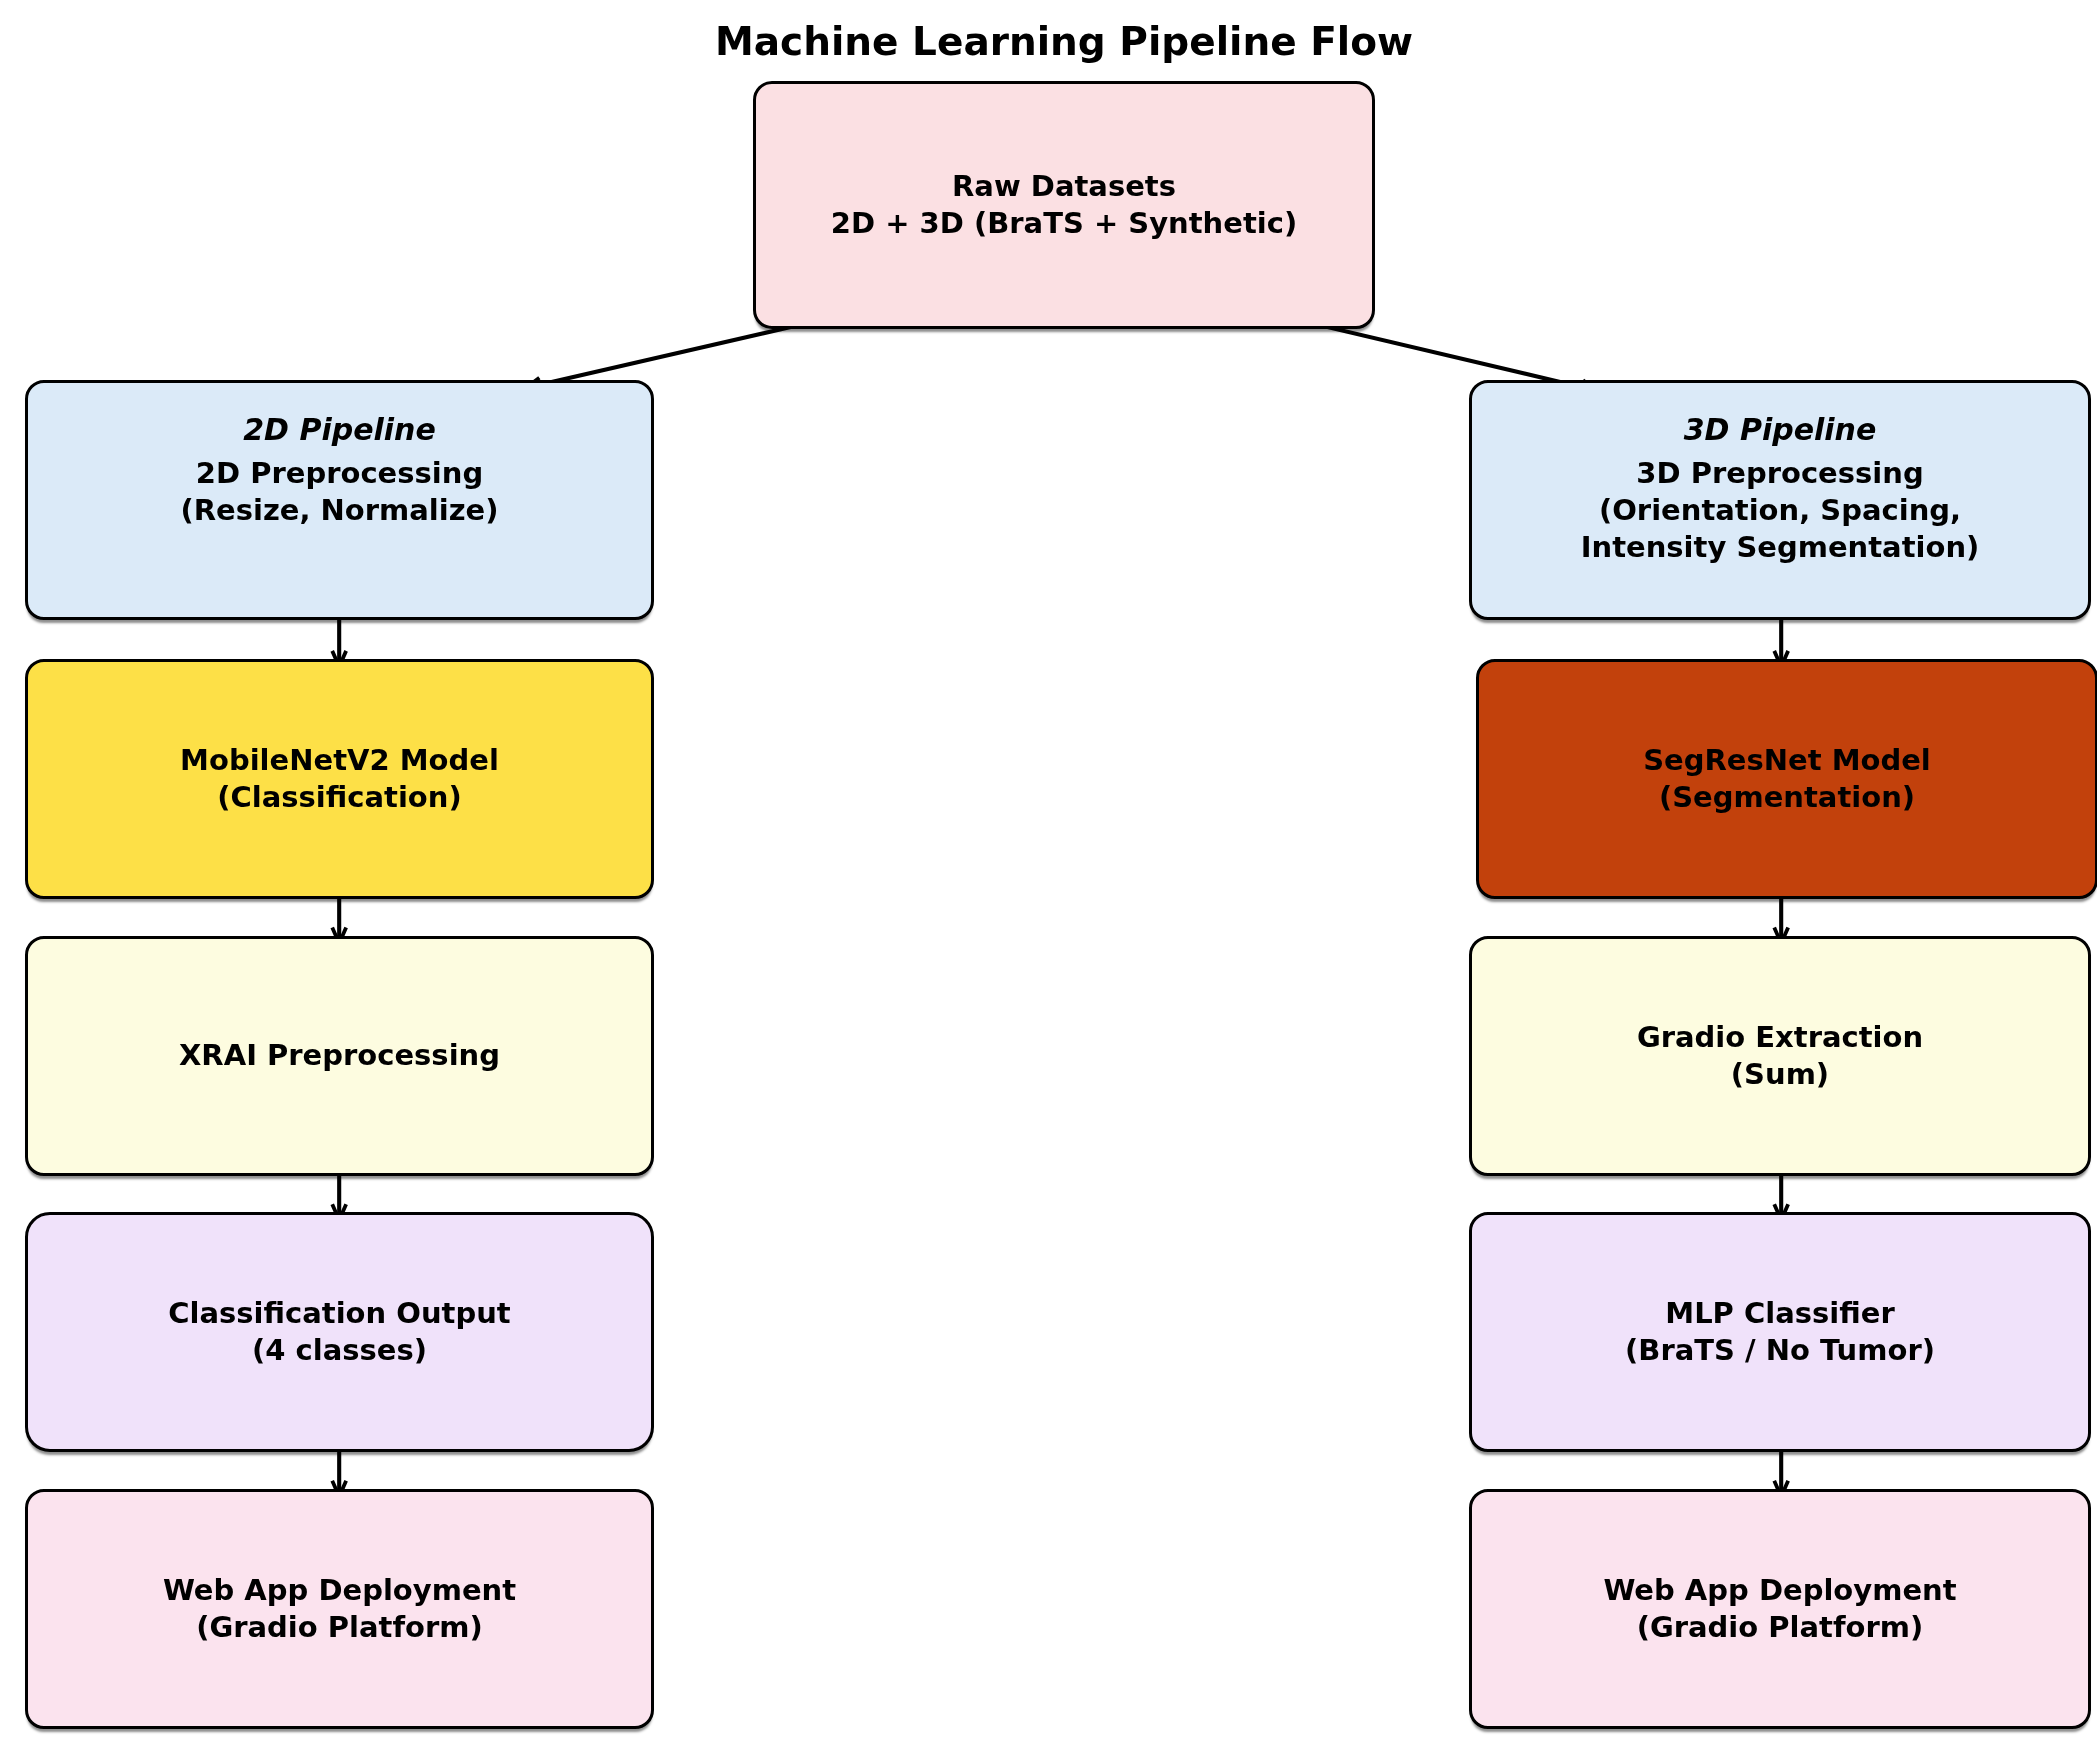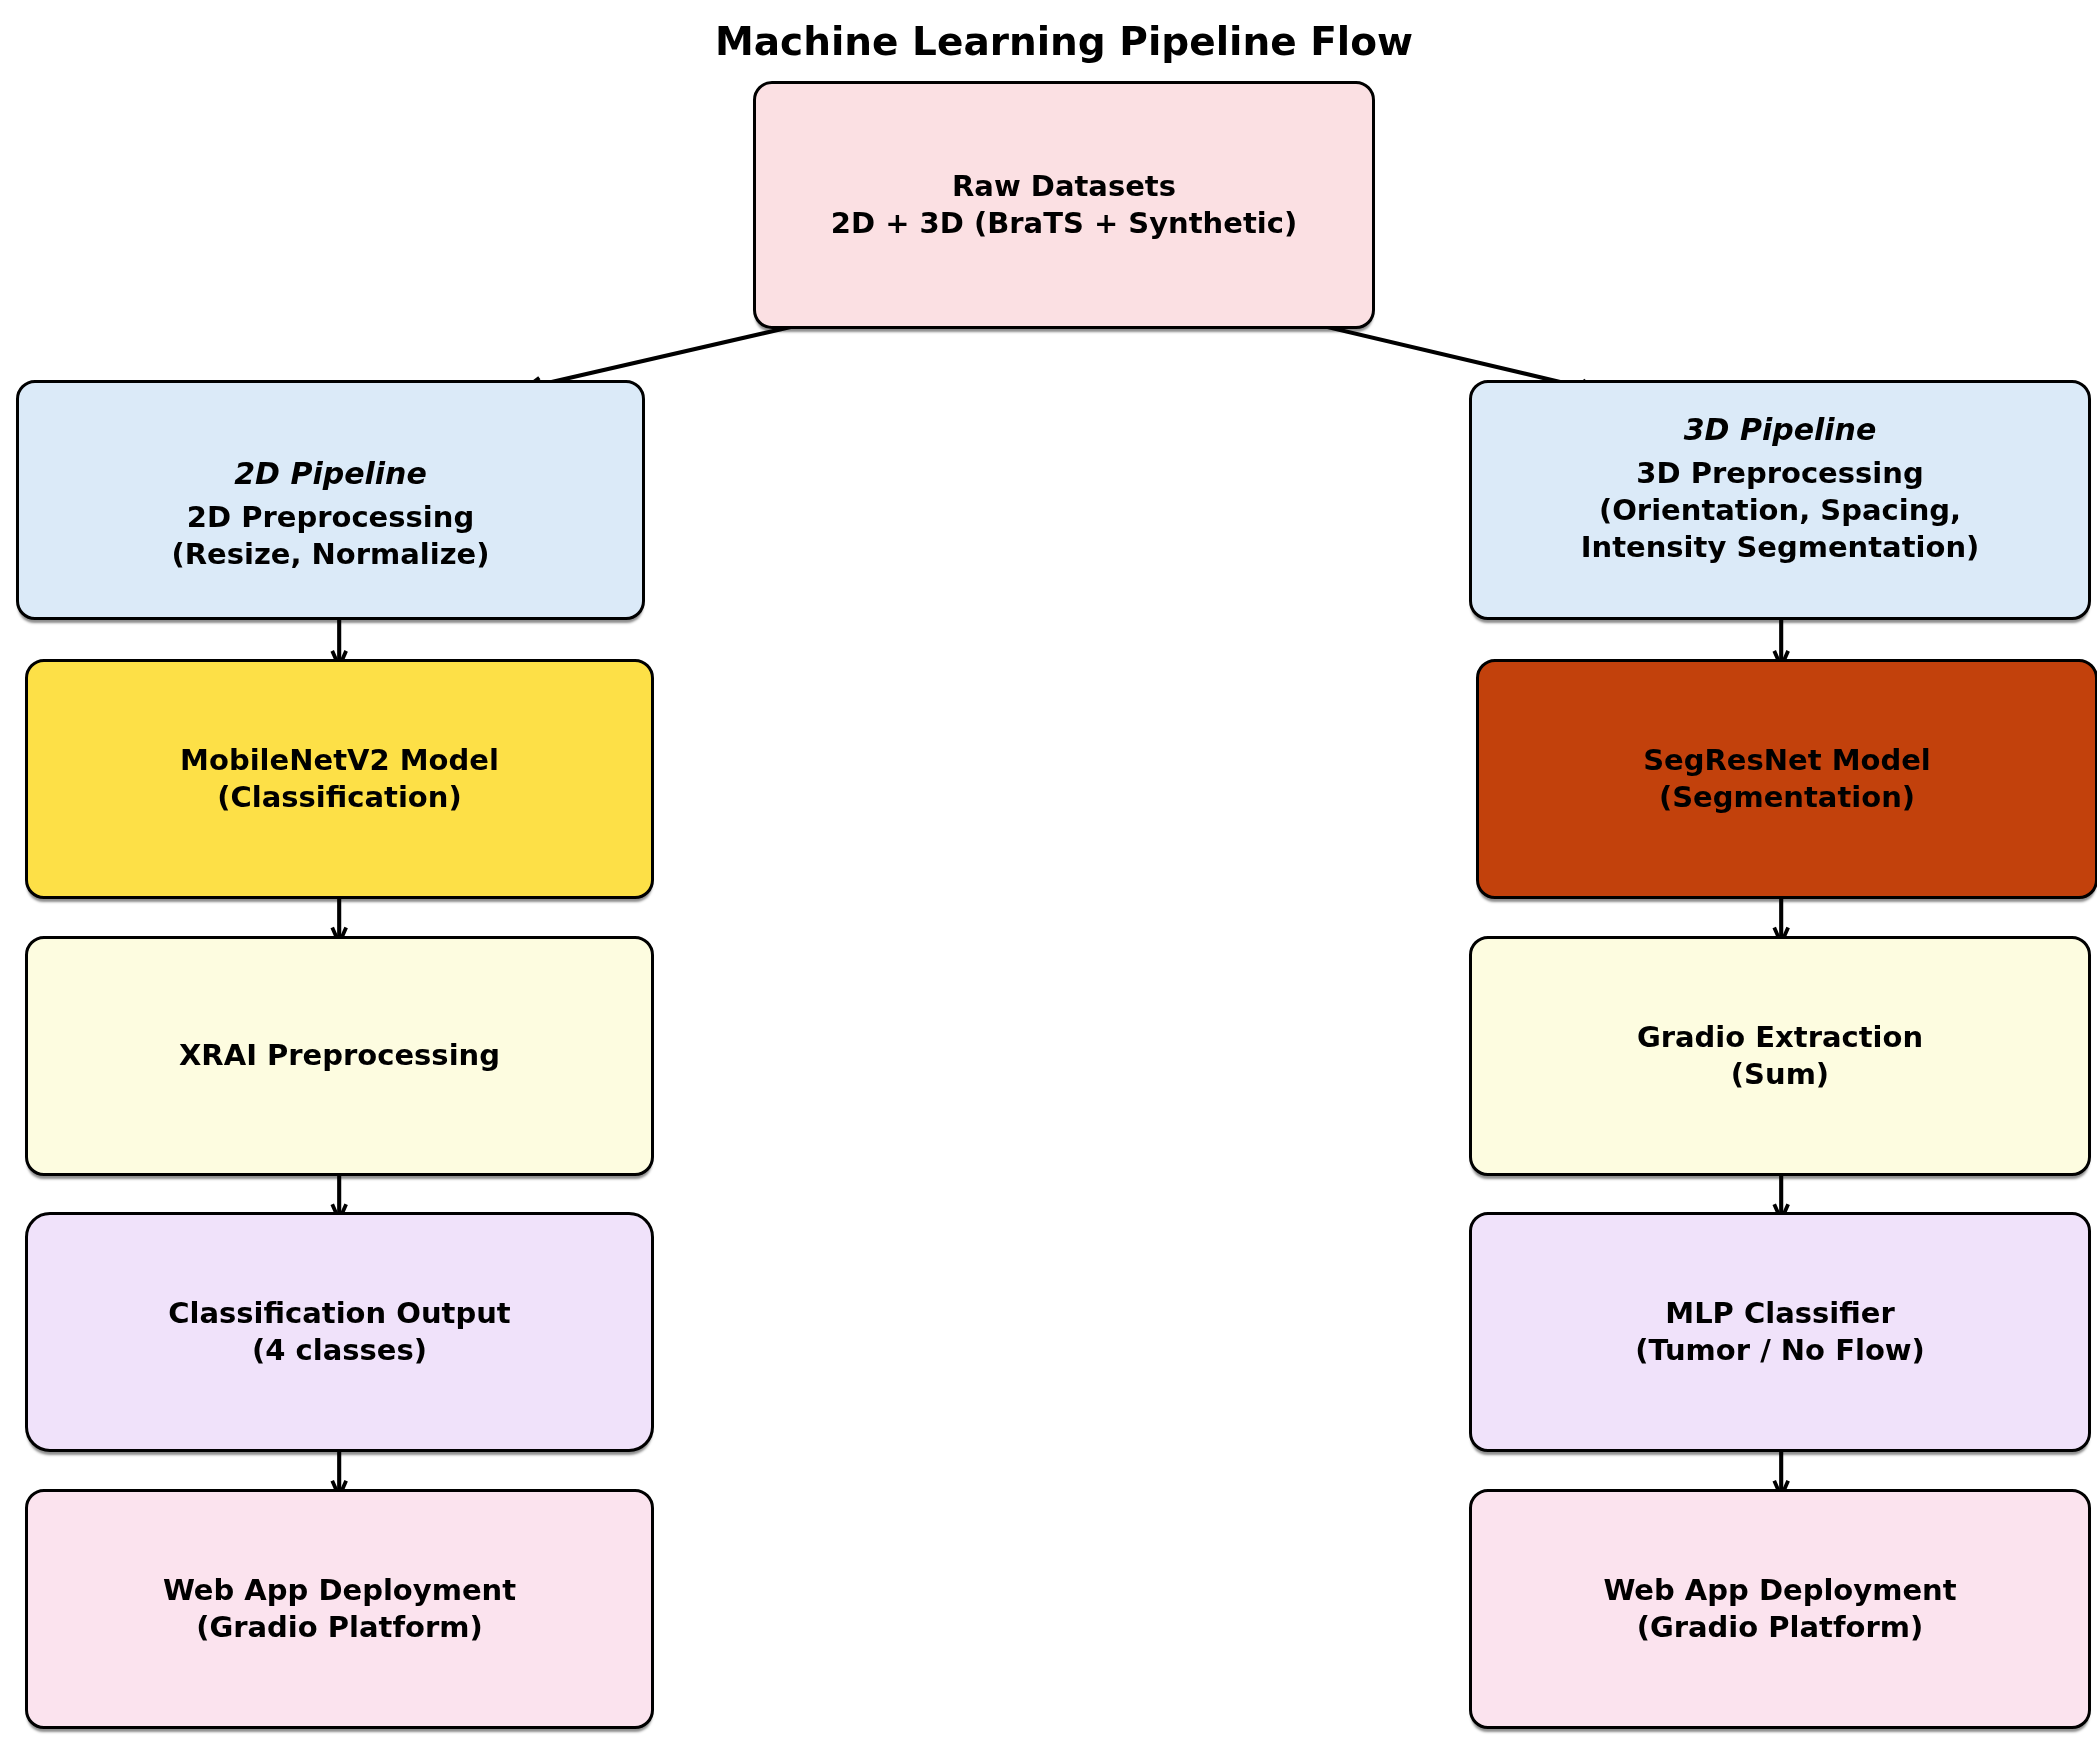--- a/index.html
+++ b/index.html
@@ -52,21 +52,21 @@
   }
   .pipeline-label {
     font-size: 30px;
     font-weight: bold;
     font-style: italic;
     line-height: 1.25;
     margin-bottom: 6.3px;
   }
   
   #node-raw       { left: 753px; top: 81px;  width: 622px; height: 248px; }
-  #node-pipe2d    { left: 16px;   top: 380px;  width: 629px; height: 240px; justify-content: center; }
+  #node-pipe2d    { left: 25px;   top: 380px;  width: 629px; height: 240px; }
   #node-mobilenet { left: 25px;   top: 659px; width: 629px; height: 240px; }
   #node-xrai      { left: 25px;   top: 936px; width: 629px; height: 240px; }
   #node-clsout    { left: 25px;   top: 1212px; width: 629px; height: 240px; border-radius: 25px; }
   #node-web2d     { left: 25px;   top: 1489px; width: 629px; height: 240px; }
   #node-pipe3d    { left: 1469px; top: 380px;  width: 622px; height: 240px; }
   #node-segresnet { left: 1469px; top: 659px; width: 622px; height: 240px; }
   #node-voxel     { left: 1469px; top: 936px; width: 622px; height: 240px; }
   #node-mlp       { left: 1469px; top: 1212px; width: 622px; height: 240px; }
   #node-web3d     { left: 1469px; top: 1489px; width: 622px; height: 240px; }
   svg.edges {
@@ -167,21 +167,21 @@
   <div class="node" id="node-voxel" style="background: rgb(253, 252, 224);">
     <div class="node-lines">
       <div>Gradio Extraction</div>
       <div>(Sum)</div>
     </div>
   </div>
 
   <div class="node" id="node-mlp" style="background: rgb(240, 226, 250);">
     <div class="node-lines">
       <div>MLP Classifier</div>
-      <div>(Tumor / No Flow)</div>
+      <div>(BraTS / No Tumor)</div>
     </div>
   </div>
 
   <div class="node" id="node-web3d" style="background: rgb(251, 227, 238);">
     <div class="node-lines">
       <div>Web App Deployment</div>
       <div>(Gradio Platform)</div>
     </div>
   </div>
 

